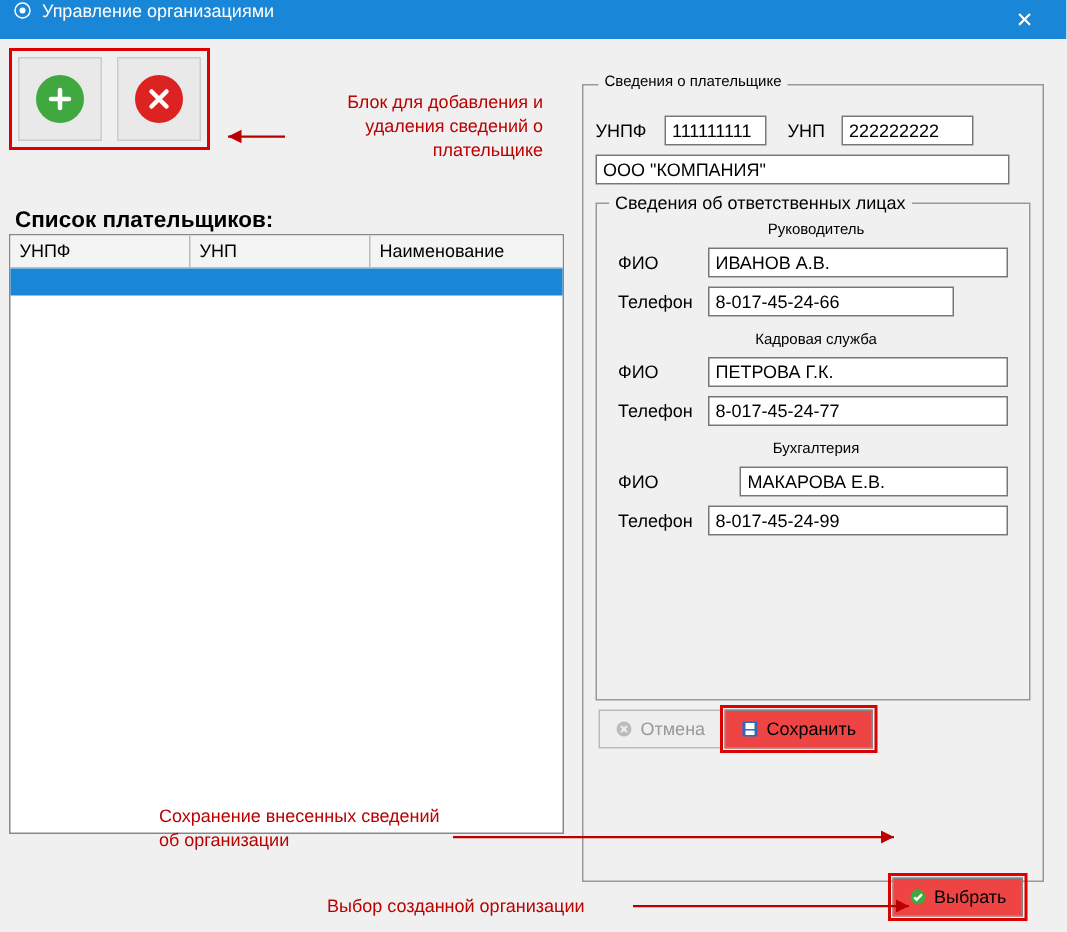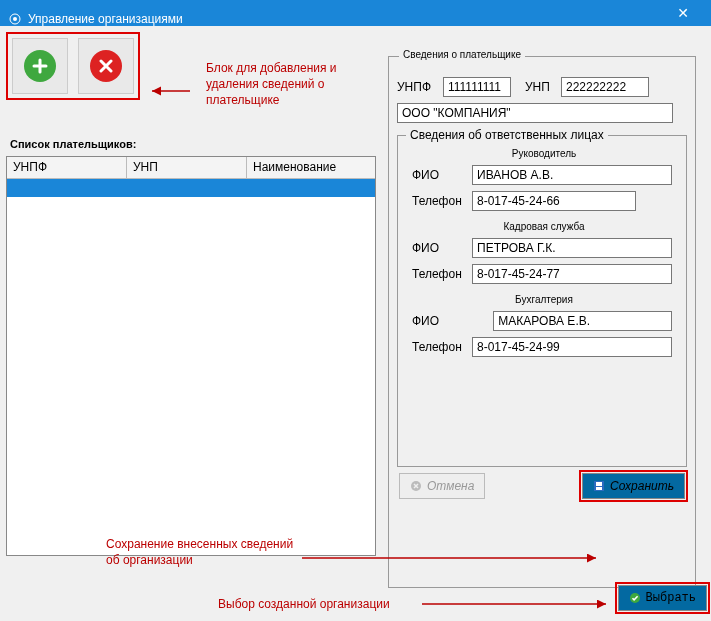--- a/index.html
+++ b/index.html
@@ -10,21 +10,21 @@
     background: #f0f0f0;
     width: 711px;
     height: 621px;
     overflow: hidden;
   }
   .titlebar {
     background: #1a86d8;
     color: #fff;
     height: 26px;
     display: flex;
-    align-items: flex-end;
+    align-items: flex-start;
     padding: 0 8px;
     justify-content: space-between;
   }
   .titlebar .icon {
     width: 14px; height: 14px;
     margin-right: 6px;
     display: inline-flex;
     align-items: center;
     justify-content: center;
   }
@@ -67,21 +67,21 @@
   .annot-red {
     color:#b00;
     font-size:12px;
     line-height:1.35;
     position:absolute;
   }
   .list-label {
     position:absolute;
     top:112px; left:10px;
     font-weight:bold;
-    font-size:11px;
+    font-size:15px;
   }
   .table-wrap {
     position:absolute;
     top:130px; left:6px;
     width:370px;
     height:400px;
     border:1px solid #888;
     background:#fff;
   }
   .table-head {
@@ -147,41 +147,40 @@
   .inner-sec {
     margin:4px 0 10px 0;
   }
   .sec-title{
     font-size:10px;
     margin:2px 0 4px 4px;
     text-align:center;
   }
   .btn-row {
     display:flex;
-    justify-content:space-between;
-    gap:18px;
+    justify-content:flex-start;
+    gap:2px;
     margin:6px 10px;
-    font-style:italic;
   }
   .btn {
     border:1px solid #888;
-    background:#0369a1;
+    background:#ef4444;
     padding:4px 10px;
     font-size:12px;
     display:flex;align-items:center;gap:5px;
     cursor:pointer;
     min-width:80px;
     justify-content:center;
     height:26px;
   }
   .btn.disabled { color:#999;border-color:#bbb;background:#eee;cursor:default;}
   .hl-red { outline:2px solid #d00; outline-offset:1px; }
   .bottom-btn {
     position:absolute;
-    bottom:10px; right:4px;font-family:Liberation Mono, monospace;
+    bottom:10px; right:29px;
   }
   .arrow {
     position:absolute;
     pointer-events:none;
   }
   svg { display:block; }
 </style>
 </head>
 <body>
 
@@ -210,21 +209,21 @@
     </div>
     <div class="toolbtn">
       <div class="circle redc">
         <svg width="14" height="14">
             <path d="M2 2l10 10M12 2L2 12" stroke="#fff" stroke-width="3" stroke-linecap="round"></path>
           </svg>
       </div>
     </div>
   </div>
 
-  <div class="annot-red" style="top:34px;left:206px;width:180px;">Блок для добавления и удаления сведений о плательщике</div>
+  <div class="annot-red" style="top:34px;left:182px;width:180px;text-align:right;">Блок для добавления и удаления сведений о плательщике</div>
 
   <div class="arrow" style="top:58px;left:150px;">
     <svg width="42" height="14">
       <defs>
           <marker id="ah1" markerWidth="8" markerHeight="8" refX="6" refY="3" orient="auto">
             <path d="M0,0 L6,3 L0,6 Z" fill="#b00"></path>
           </marker>
         </defs>
       <line x1="40" y1="7" x2="2" y2="7" stroke="#b00" stroke-width="1.5" marker-end="url(#ah1)"></line>
     </svg>

